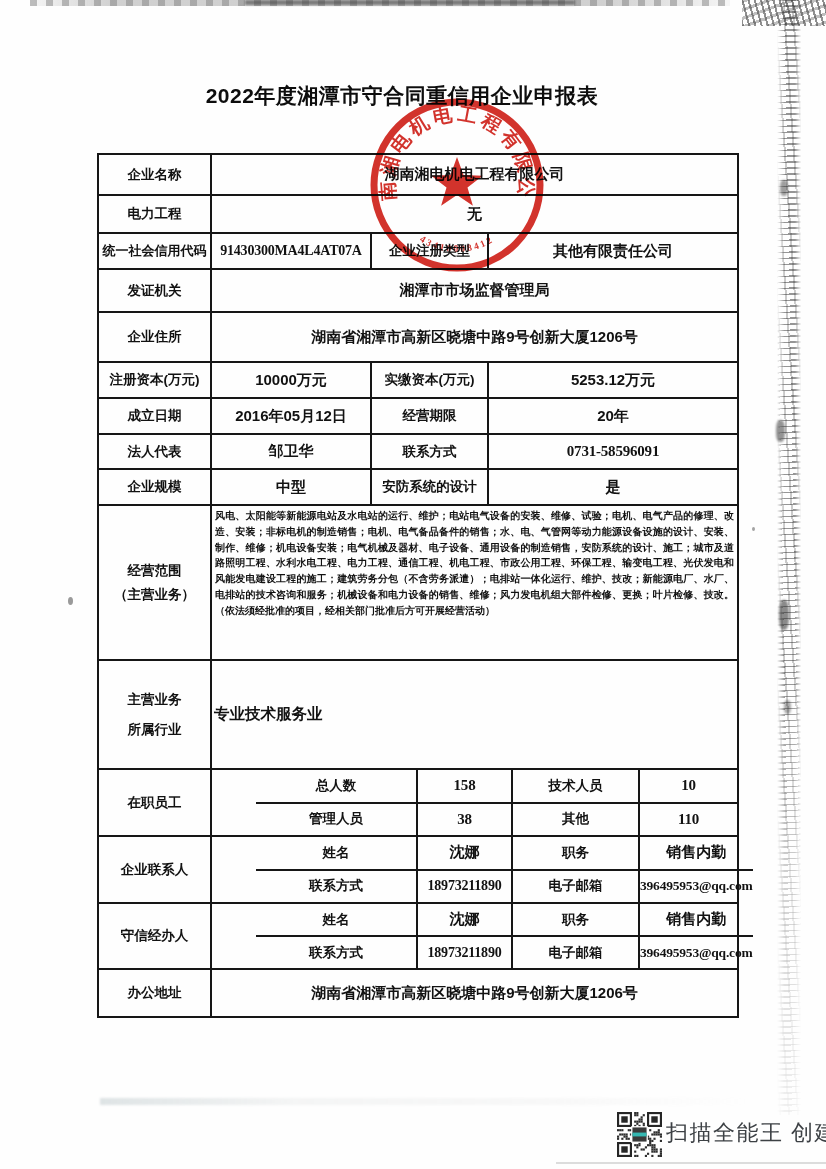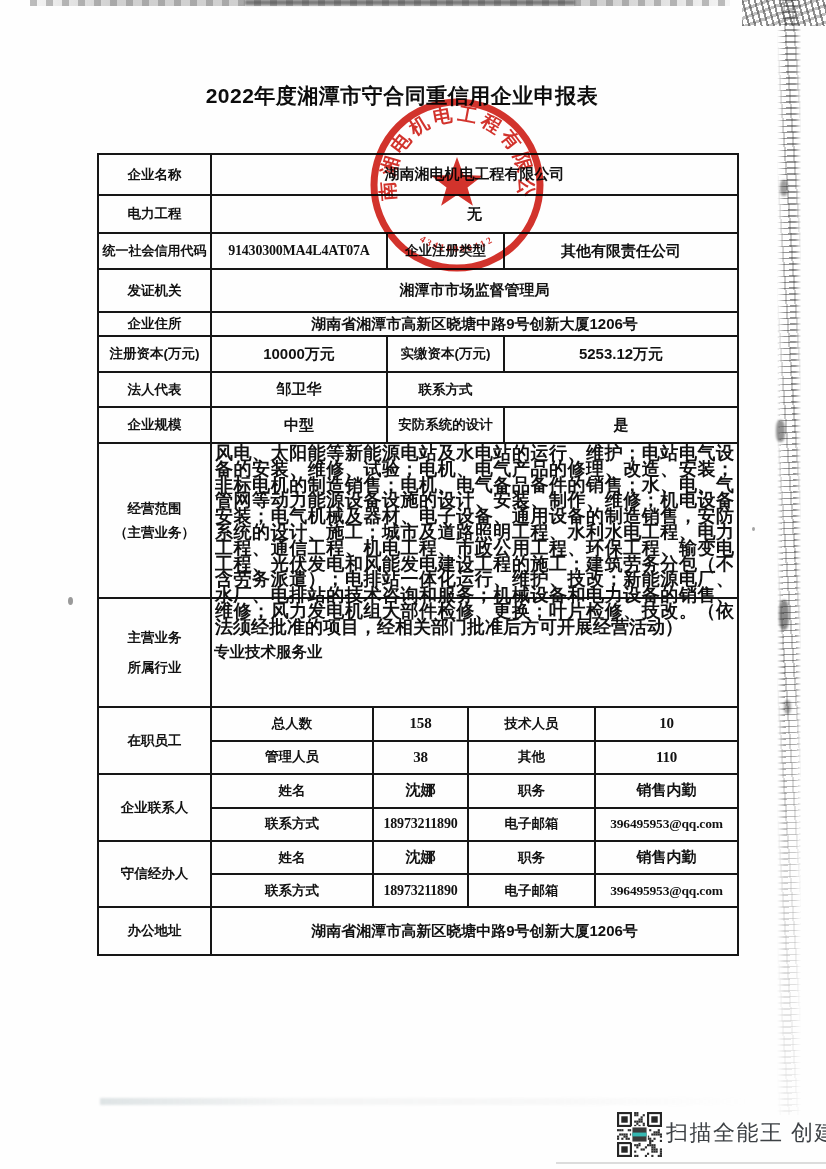--- a/index.html
+++ b/index.html
@@ -28,34 +28,34 @@
     display:flex; align-items:center; justify-content:center;
     text-align:left; overflow:hidden;
   }
   .cell + .cell, .sub { border-left:2px solid #161616; }
   .lab {
     width:111px; flex:none; font-weight:700; font-size:13.5px;
     flex-direction:column; line-height:1.75; white-space:nowrap;
   }
   .v  { font-weight:700; font-size:15px; }
   .num{ font-family:"Liberation Serif","DejaVu Serif",serif; letter-spacing:-.2px; }
-  .w-v1 { width:176px; flex:none; }
+  .w-v1 { width:160px; flex:none; }
   .w-l2 { width:117px; flex:none; font-weight:700; font-size:13.5px; }
   .w-v2 { flex:1; }
   .wide { flex:1; }
   .sub { flex:1; display:flex; flex-direction:column; }
-  .subrow { display:flex; flex:1; }
+  .subrow { display:flex; flex:1;margin-left:44px; }
   .subrow + .subrow { border-top:2px solid #161616; }
   .b1 { width:160px; flex:none; font-weight:700; font-size:13.5px; }
   .b2 { width:95px;  flex:none; }
   .b3 { width:127px; flex:none; font-weight:700; font-size:13.5px; }
   .b4 { flex:1; }
   .scope-val {
     flex:1; display:block; padding:2px 3px 2px 3px;
-    font-size:18px; line-height:15.8px; font-weight:700;
+    font-size:10px; line-height:15.8px; font-weight:700;
     text-align:justify; text-justify:inter-character;
   }
   .industry-val { justify-content:flex-start; padding-left:2px; font-size:15.5px; }
 
   
   .stamp {
     position:absolute; left:366px; top:94px; width:182px; height:182px;
     mix-blend-mode:multiply; opacity:.93; pointer-events:none;
   }
 
@@ -143,37 +143,44 @@
     <div class="cell v num w-v1" style="font-size:14px">91430300MA4L4AT07A</div>
     <div class="cell w-l2">企业注册类型</div>
     <div class="cell v w-v2">其他有限责任公司</div>
   </div>
 
   <div class="row" style="height:43px">
     <div class="cell lab">发证机关</div>
     <div class="cell v wide">湘潭市市场监督管理局</div>
   </div>
 
-  <div class="row" style="height:24px">
+  <div class="row" style="height:50px">
     <div class="cell lab">企业住所</div>
     <div class="cell v wide">湖南省湘潭市高新区晓塘中路9号创新大厦1206号</div>
   </div>
 
   <div class="row" style="height:36px">
     <div class="cell lab">注册资本(万元)</div>
     <div class="cell v w-v1">10000万元</div>
     <div class="cell w-l2">实缴资本(万元)</div>
     <div class="cell v w-v2">5253.12万元</div>
   </div>
 
+  <div class="row" style="height:36px">
+    <div class="cell lab">成立日期</div>
+    <div class="cell v w-v1">2016年05月12日</div>
+    <div class="cell w-l2">经营期限</div>
+    <div class="cell v w-v2">20年</div>
+  </div>
 
   <div class="row" style="height:35px">
     <div class="cell lab">法人代表</div>
     <div class="cell v w-v1">邹卫华</div>
     <div class="cell w-l2">联系方式</div>
+    <div class="cell v num w-v2">0731-58596091</div>
   </div>
 
   <div class="row" style="height:36px">
     <div class="cell lab">企业规模</div>
     <div class="cell v w-v1">中型</div>
     <div class="cell w-l2">安防系统的设计</div>
     <div class="cell v w-v2">是</div>
   </div>
 
   <div class="row" style="height:155px">

